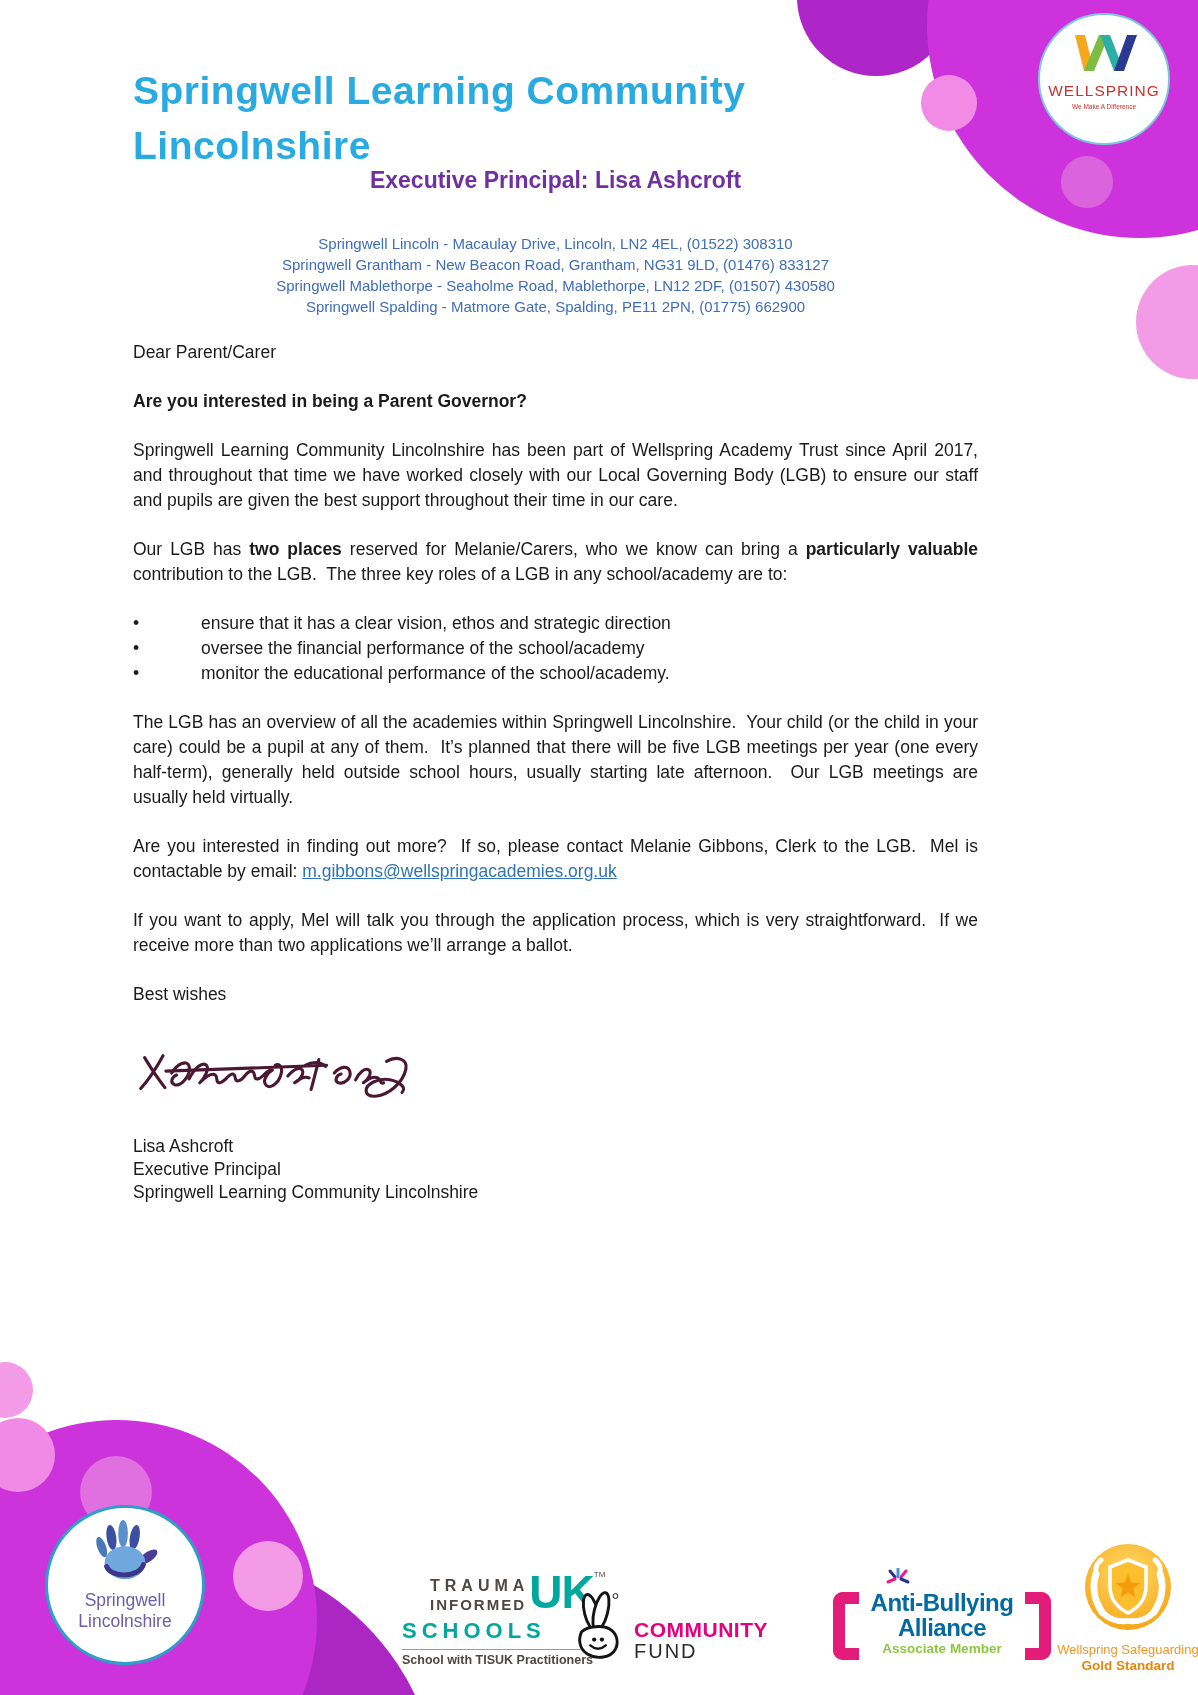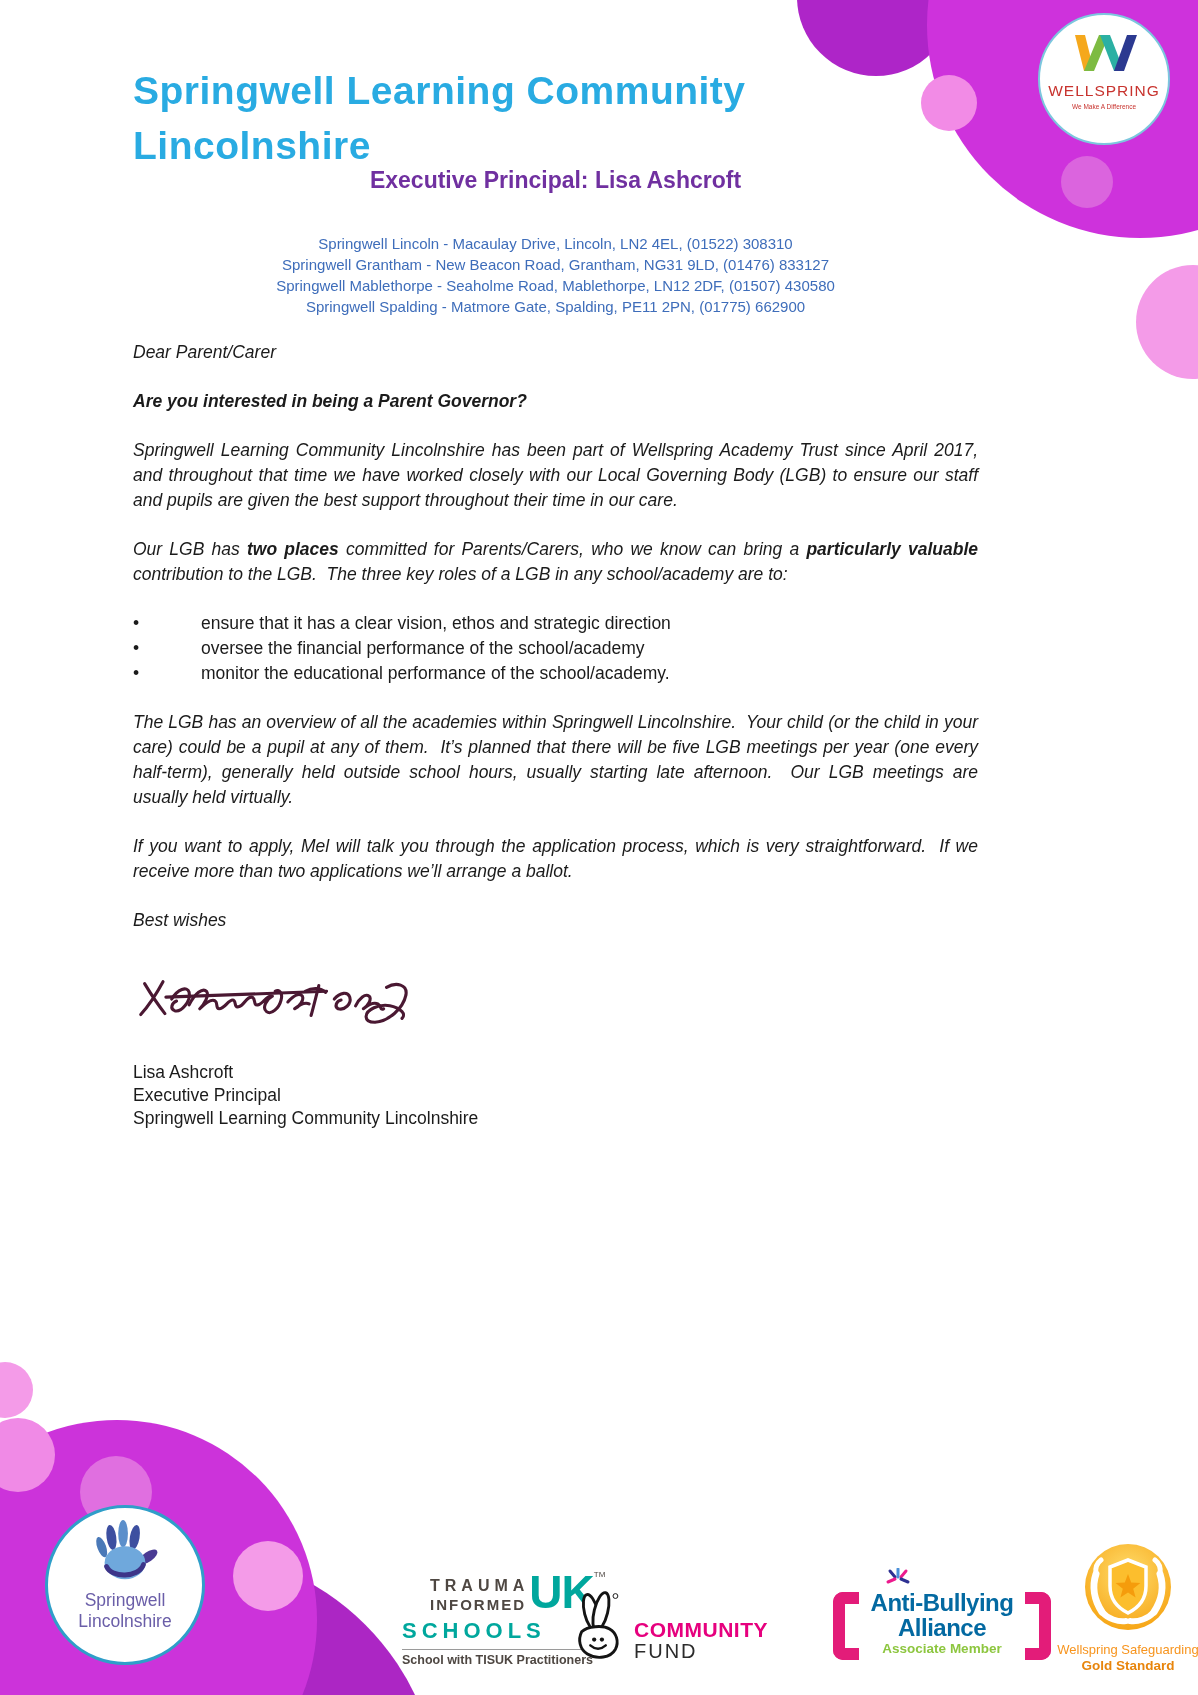--- a/index.html
+++ b/index.html
@@ -12,21 +12,21 @@
          color:#29ABE2;line-height:55px;letter-spacing:.5px;}
   .centercol{position:absolute;left:133px;width:845px;text-align:center;z-index:5;}
   .principal{top:167px;font-size:23px;font-weight:bold;color:#7030A0;}
   .website{top:204px;font-size:17px;}
   .website a{color:#2E74B5;text-decoration:underline;}
   .addresses{top:233px;font-size:15px;line-height:21px;color:#3E6DBA;}
 
   
   .letter{position:absolute;left:133px;top:340px;width:845px;z-index:5;
           font-size:17.5px;line-height:25px;}
-  .letter p{margin:0 0 24px;white-space:pre-wrap;font-style:italic;}
+  .letter p{margin:0 0 24px;white-space:pre-wrap;}
   .just{text-align:justify;}
   .bold{font-weight:bold;}
   .letter a{color:#2E74B5;text-decoration:underline;}
   .bullets{margin:4px 0 24px;}
   .brow{display:flex;line-height:25px;}
   .bmark{width:68px;flex:0 0 68px;}
   .signature{margin:4px 0 12px;height:92px;}
   .signoff div{line-height:23px;}
 
   
@@ -102,38 +102,39 @@
     <div>Springwell Lincoln - Macaulay Drive, Lincoln, LN2 4EL, (01522) 308310</div>
     <div>Springwell Grantham - New Beacon Road, Grantham, NG31 9LD, (01476) 833127</div>
     <div>Springwell Mablethorpe - Seaholme Road, Mablethorpe, LN12 2DF, (01507) 430580</div>
     <div>Springwell Spalding - Matmore Gate, Spalding, PE11 2PN, (01775) 662900</div>
   </div>
 
   <div class="letter">
     <p>Dear Parent/Carer</p>
     <p class="bold">Are you interested in being a Parent Governor?</p>
     <p class="just">Springwell Learning Community Lincolnshire has been part of Wellspring Academy Trust since April 2017, and throughout that time we have worked closely with our Local Governing Body (LGB) to ensure our staff and pupils are given the best support throughout their time in our care.</p>
-    <p class="just"><span>Our LGB has </span><span class="bold">two places</span><span> committed for Parents/Carers, who we know can bring a </span><span class="bold">particularly valuable</span><span> contribution to the LGB.  The three key roles of a LGB in any school/academy are to:</span></p>
+    <p class="just"><span>Our LGB has </span><span class="bold">two places</span><span> reserved for Melanie/Carers, who we know can bring a </span><span class="bold">particularly valuable</span><span> contribution to the LGB.  The three key roles of a LGB in any school/academy are to:</span></p>
 
     <div class="bullets">
       <div class="brow">
         <span class="bmark">•</span>
         <span>ensure that it has a clear vision, ethos and strategic direction</span>
       </div>
       <div class="brow">
         <span class="bmark">•</span>
         <span>oversee the financial performance of the school/academy</span>
       </div>
       <div class="brow">
         <span class="bmark">•</span>
         <span>monitor the educational performance of the school/academy.</span>
       </div>
     </div>
 
     <p class="just">The LGB has an overview of all the academies within Springwell Lincolnshire.  Your child (or the child in your care) could be a pupil at any of them.  It’s planned that there will be five LGB meetings per year (one every half-term), generally held outside school hours, usually starting late afternoon.  Our LGB meetings are usually held virtually.</p>
+    <p class="just"><span>Are you interested in finding out more?  If so, please contact Melanie Gibbons, Clerk to the LGB.  Mel is contactable by email: </span><a>m.gibbons@wellspringacademies.org.uk</a></p>
     <p class="just">If you want to apply, Mel will talk you through the application process, which is very straightforward.  If we receive more than two applications we’ll arrange a ballot.</p>
     <p>Best wishes</p>
 
     <div class="signature">
       <svg width="300" height="88" viewBox="0 0 310 84">
         <g fill="none" stroke="#4A1832" stroke-width="3.2" stroke-linecap="round" stroke-linejoin="round">
           <path d="M12,24 C18,34 26,46 33,55 M31,22 C24,35 15,48 8,56"></path>
           <path d="M40,40 C46,30 56,26 58,33 C60,42 50,54 43,52 C38,50 40,44 45,42"></path>
           <path d="M58,46 C64,34 72,28 76,32 C79,36 74,45 69,50 C74,45 81,39 85,42 C88,44 85,50 89,50 C95,50 98,41 103,41 C107,41 104,49 109,48 C115,47 117,37 123,38 C127,39 124,47 129,46 C135,45 138,35 144,37 C138,40 133,49 138,53 C143,57 151,49 153,41 C155,34 151,29 147,32"></path>
           <path d="M160,43 C166,36 172,33 175,37 C177,41 172,48 167,50 C172,46 178,43 182,45"></path>

